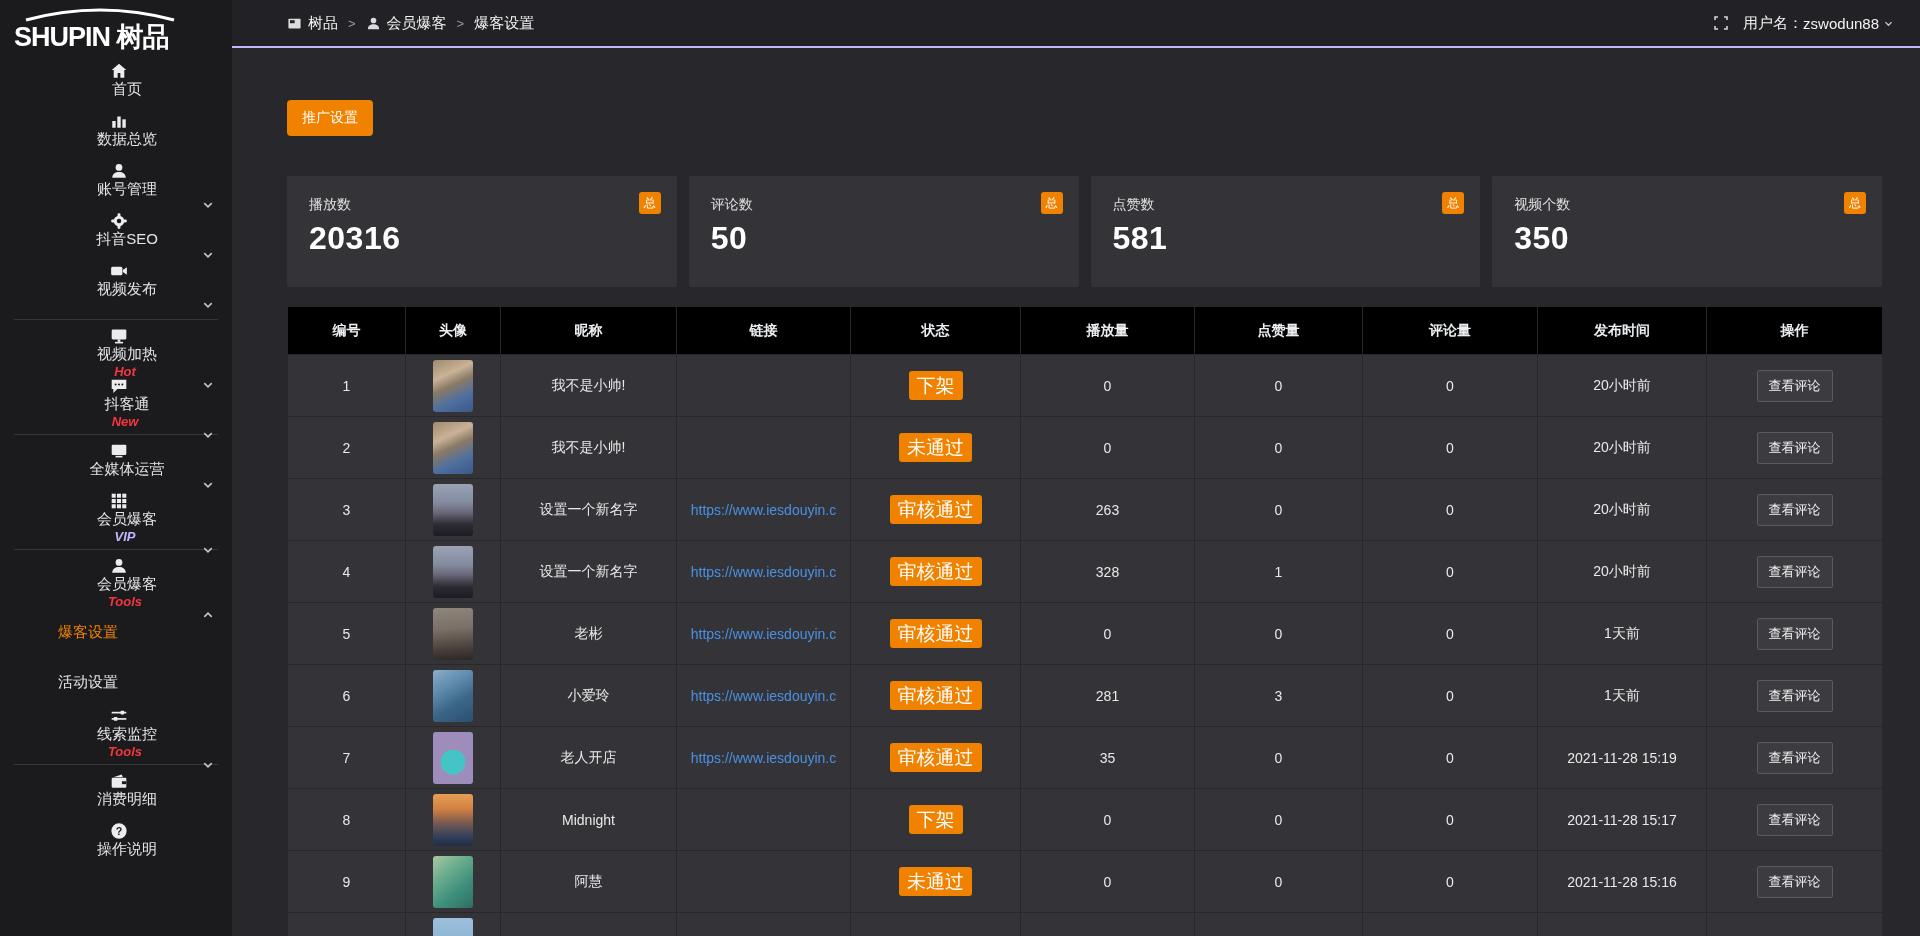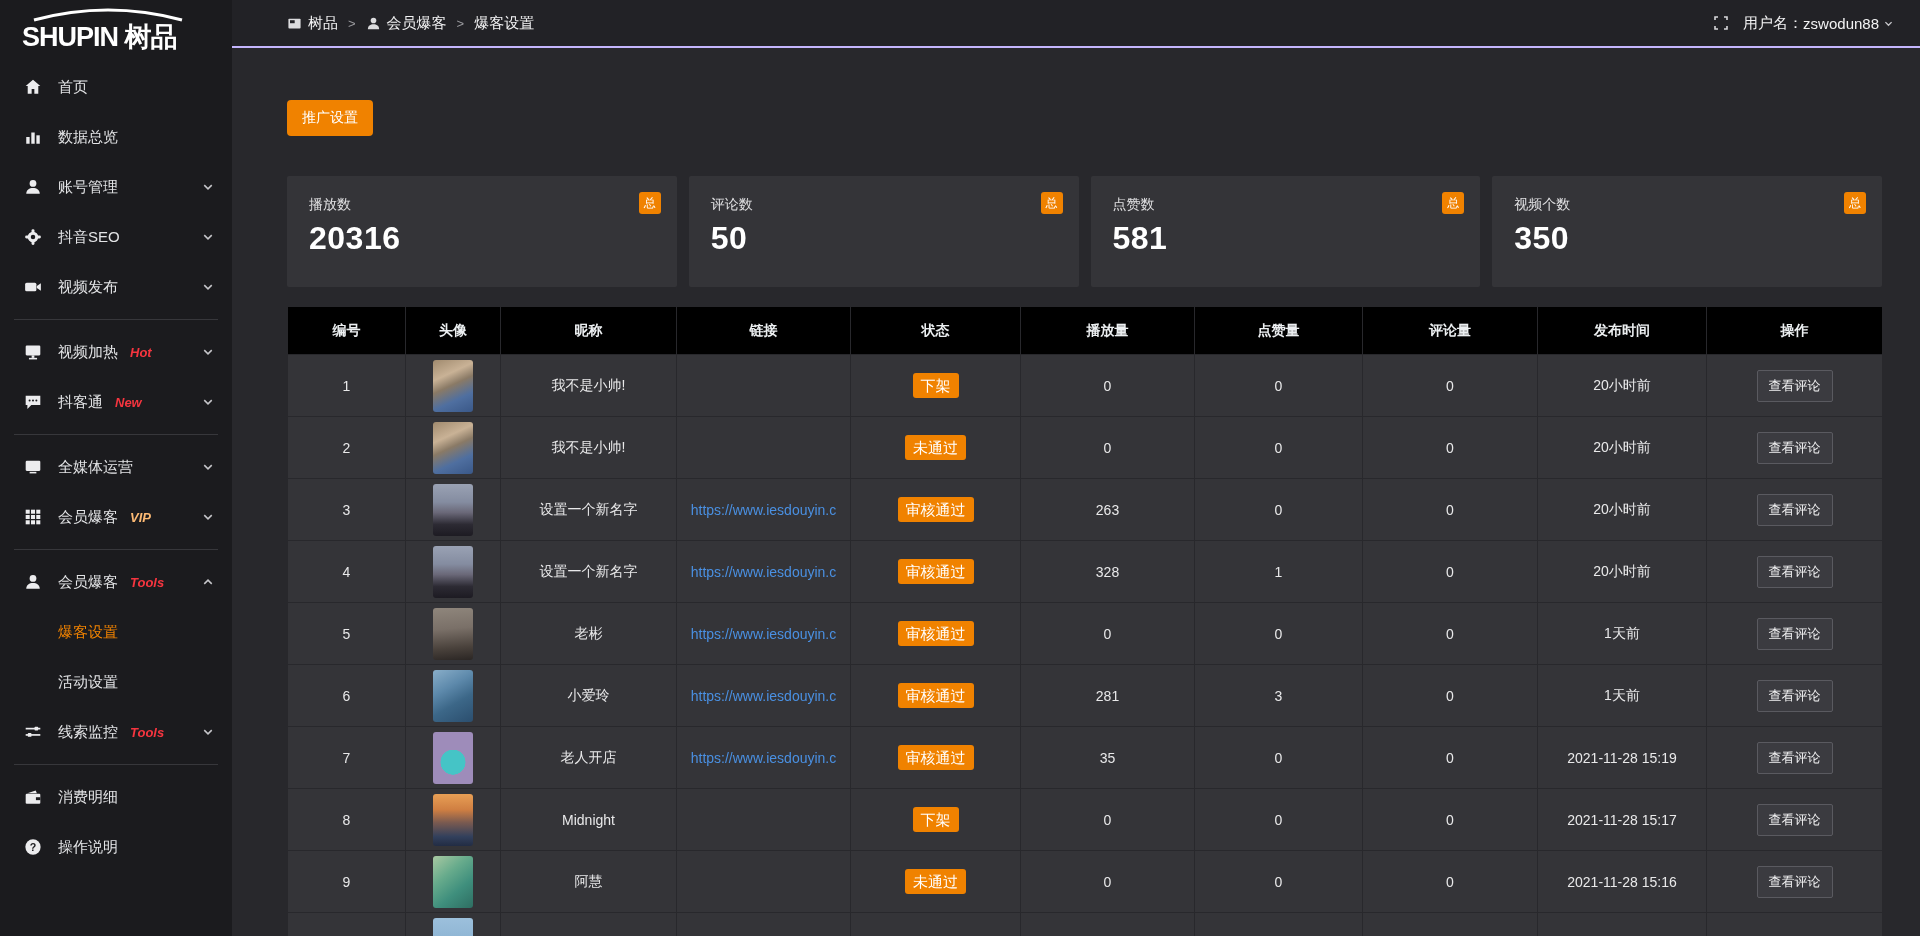--- a/index.html
+++ b/index.html
@@ -2,31 +2,31 @@
 <html><head>
 <meta charset="utf-8">
 <style>
   * { margin:0; padding:0; box-sizing:border-box; }
   html,body { width:1920px; height:936px; overflow:hidden; background:#28282c;
     font-family:"Liberation Sans","DejaVu Sans",sans-serif; color:#e9e9ea; }
 
   
   .sidebar { position:fixed; left:0; top:0; width:232px; height:936px;
     background:#1b1b1e; z-index:5; }
-  .logo { padding:8px 0 0 20px; height:52px; }
+  .logo { padding:8px 0 0 12px; height:52px; }
   .logo svg { display:block; }
   .side-nav { margin-top:10px; }
   .side-item { height:50px; display:flex; align-items:center; padding:0 18px 0 24px;
-    cursor:pointer; }
+    cursor:pointer;flex-direction:column; }
   .side-item .ic { width:18px; height:18px; color:#ececee; flex:0 0 18px; }
   .side-item .ic svg { width:18px; height:18px; display:block; }
   .side-item .lbl { margin-left:16px; font-size:15px; color:#e3e4e6; }
   .tag { font-style:italic; font-weight:bold; font-size:13px; margin-left:12px; }
   .tag-red { color:#f5353f; }
-  .tag-yellow { color:#fdba74;text-align:right; }
+  .tag-yellow { color:#c4b5fd;text-align:right; }
   .chev { margin-left:auto; color:#c6c6ca; }
   .chev svg { width:12px; height:12px; display:block; }
   .side-sub { height:50px; display:flex; align-items:center; padding-left:58px;
     font-size:15px; color:#e3e4e6; cursor:pointer; }
   .side-sub.active { color:#f08200; }
   .side-divider { height:1px; background:#37373b; margin:7px 14px; }
 
   
   .topbar { margin-left:232px; height:48px; background:#222226;
     border-bottom:2px solid #c4b5fd; display:flex; align-items:center;
@@ -68,21 +68,21 @@
   tbody td { height:62px; }
   .avatar { width:40px; height:52px; border-radius:3px; margin:0 auto; }
   .av-boy  { background:linear-gradient(155deg,#a08a6e 0%,#c9b296 30%,#8a7a66 48%,#4f6fa0 72%,#3a5888 100%); }
   .av-dusk { background:linear-gradient(180deg,#9aa2b4 0%,#848ca0 35%,#6a6878 55%,#2c2a33 78%,#1d1b22 100%); }
   .av-man  { background:linear-gradient(175deg,#8f867c 0%,#7a7068 40%,#4a423c 75%,#2b2624 100%); }
   .av-teal-person { background:linear-gradient(150deg,#89aec9 0%,#5d89ab 35%,#3c6788 62%,#2b4e6e 100%); }
   .av-purple-cartoon { background:radial-gradient(circle at 50% 58%,#45c4c6 0 34%,rgba(0,0,0,0) 35%),#9e8cba; }
   .av-sunset { background:linear-gradient(180deg,#e89f55 0%,#d07f42 30%,#7a5a50 55%,#32405c 82%,#222c44 100%); }
   .av-green-art { background:linear-gradient(140deg,#a9c9a2 0%,#67ab8c 35%,#3f8f7d 65%,#2e6e62 100%); }
   .av-blue { background:linear-gradient(180deg,#9cc0dc 0%,#7ba6c8 100%); }
-  .badge { display:inline-block; background:#f08200; color:#fff; font-size:15px;
+  .badge { display:inline-block; background:#f08200; color:#fff; font-size:19px;
     padding:5px 8px; border-radius:3px; line-height:1; cursor:default; }
   .link { color:#4a90e2; text-decoration:none; cursor:pointer; }
   .ghost-btn { background:#3b3b40; border:1px solid #5a5a60; color:#f0f0f1;
     font-size:13px; padding:6px 11px; border-radius:2px; cursor:pointer;
     font-family:inherit; }
 </style>
 </head>
 <body>
 
 <aside class="sidebar">

